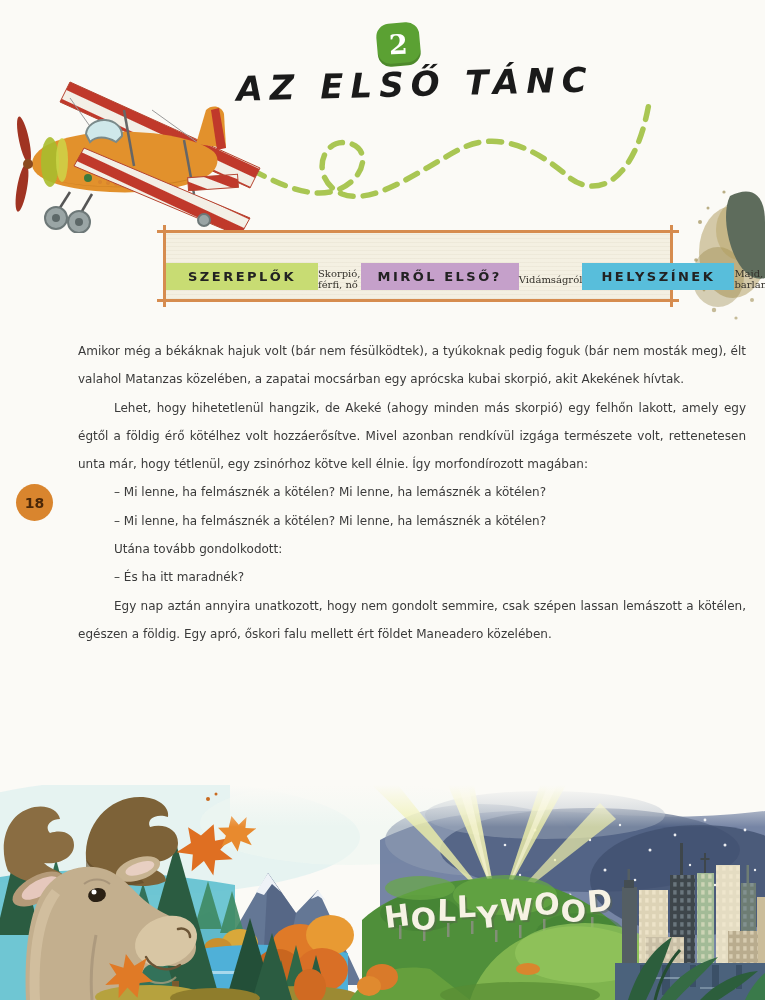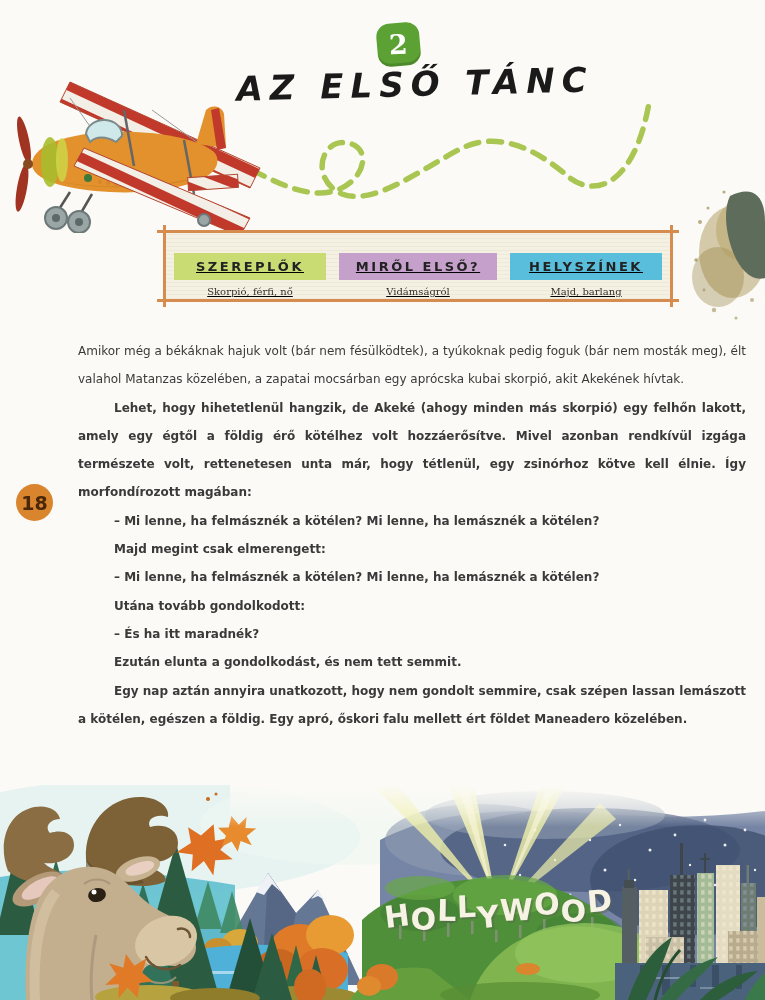--- a/index.html
+++ b/index.html
@@ -19,44 +19,44 @@
 
   
   .top-art{position:absolute;left:0;top:48px;width:700px;height:185px;}
   .splash-art{position:absolute;left:688px;top:182px;width:77px;height:145px;}
 
   
   .itable{position:absolute;left:163px;top:230px;width:510px;height:72px;box-sizing:border-box;
           border:3px solid #d68c4f;background:#f4f0e2;
           background-image:repeating-linear-gradient(0deg,rgba(150,140,110,.07) 0 1px,transparent 1px 4px);
           display:flex;}
-  .itable .col{flex:1;display:flex;flex-direction:column;align-items:center;padding-top:20px;text-decoration:underline;}
+  .itable .col{flex:1;display:flex;flex-direction:row;align-items:center;padding-top:20px;}
   .hl{height:27px;display:flex;align-items:center;justify-content:center;padding:0 17px;min-width:118px;
       font-size:13px;font-weight:bold;letter-spacing:2.5px;color:#222222;white-space:nowrap;}
   .hl0{background:#c8dc73;}
   .hl1{background:#c5a0ca;}
   .hl2{background:#58bedb;}
   .val{margin-top:6px;font-family:"DejaVu Serif",serif;font-size:10px;color:#33302a;}
   .tk{position:absolute;background:#d68c4f;}
   .tkh{width:17px;height:3px;} .tkv{width:3px;height:15px;}
   .tk1{left:-9px;top:-3px;} .tk2{left:-3px;top:-8px;}
   .tk3{right:-9px;top:-3px;} .tk4{right:-3px;top:-8px;}
   .tk5{left:-9px;bottom:-3px;} .tk6{left:-3px;bottom:-8px;}
   .tk7{right:-9px;bottom:-3px;} .tk8{right:-3px;bottom:-8px;}
 
   
   .pnum{position:absolute;left:16px;top:484px;width:37px;height:37px;border-radius:50%;
         background:#d9852e;display:flex;align-items:center;justify-content:center;
-        color:#4a2708;font-size:19px;font-weight:bold;}
+        color:#4a2708;font-size:14px;font-weight:bold;}
 
   
   .story{position:absolute;left:78px;top:337px;width:668px;text-align:justify;
          font-size:12px;line-height:28.3px;color:#3a3a3a;}
   .story p{margin:0;}
-  .story p.ind{text-indent:36px;font-weight:bold;}
+  .story p.ind{text-indent:36px;}
 
   
   .scene{position:absolute;left:0;top:785px;width:765px;height:215px;}
   .hw{position:absolute;left:384px;top:886px;width:232px;font-weight:bold;font-size:30px;
       color:#f6f2e4;letter-spacing:1px;transform:rotate(-2deg);
       text-shadow:2px 2px 0 rgba(90,100,80,.45);z-index:5;}
   .hw span{display:inline-block;}
   .hw span:nth-child(1){transform:translateY(9px) rotate(-5deg);}
   .hw span:nth-child(2){transform:translateY(13px);}
   .hw span:nth-child(3){transform:translateY(5px) rotate(3deg);}
@@ -158,25 +158,23 @@
   </div>
 
   <div class="pnum">
     <span>18</span>
   </div>
 
   <div class="story">
     <p>Amikor még a békáknak hajuk volt (bár nem fésülködtek), a tyúkoknak pedig foguk (bár nem mosták meg), élt valahol Matanzas közelében, a zapatai mocsárban egy aprócska kubai skorpió, akit Akekének hívtak.</p>
     <p class="ind">Lehet, hogy hihetetlenül hangzik, de Akeké (ahogy minden más skorpió) egy felhőn lakott, amely egy égtől a földig érő kötélhez volt hozzáerősítve. Mivel azonban rendkívül izgága természete volt, rettenetesen unta már, hogy tétlenül, egy zsinórhoz kötve kell élnie. Így morfondírozott magában:</p>
     <p class="ind">– Mi lenne, ha felmásznék a kötélen? Mi lenne, ha lemásznék a kötélen?</p>
-    <p class="ind">Majd megint csak elmerengett:</p>
     <p class="ind">– Mi lenne, ha felmásznék a kötélen? Mi lenne, ha lemásznék a kötélen?</p>
     <p class="ind">Utána tovább gondolkodott:</p>
     <p class="ind">– És ha itt maradnék?</p>
-    <p class="ind">Ezután elunta a gondolkodást, és nem tett semmit.</p>
     <p class="ind">Egy nap aztán annyira unatkozott, hogy nem gondolt semmire, csak szépen lassan lemászott a kötélen, egészen a földig. Egy apró, őskori falu mellett ért földet Maneadero közelében.</p>
   </div>
 
   <svg class="scene" viewBox="0 0 765 215">
     <defs>
       <linearGradient id="fog" x1="0" y1="0" x2="0" y2="1">
         <stop offset="0" stop-color="#fbfaf6"></stop>
           <stop offset="1" stop-color="#fbfaf6" stop-opacity="0"></stop>
       </linearGradient>
       <pattern id="pw" width="7" height="8" patternUnits="userSpaceOnUse">

